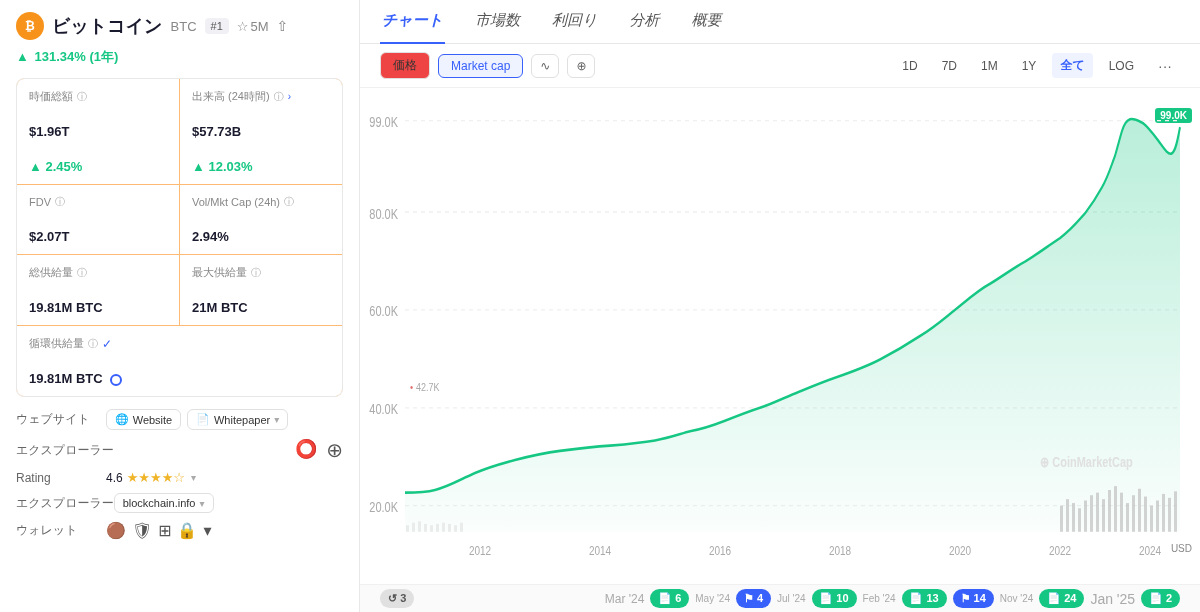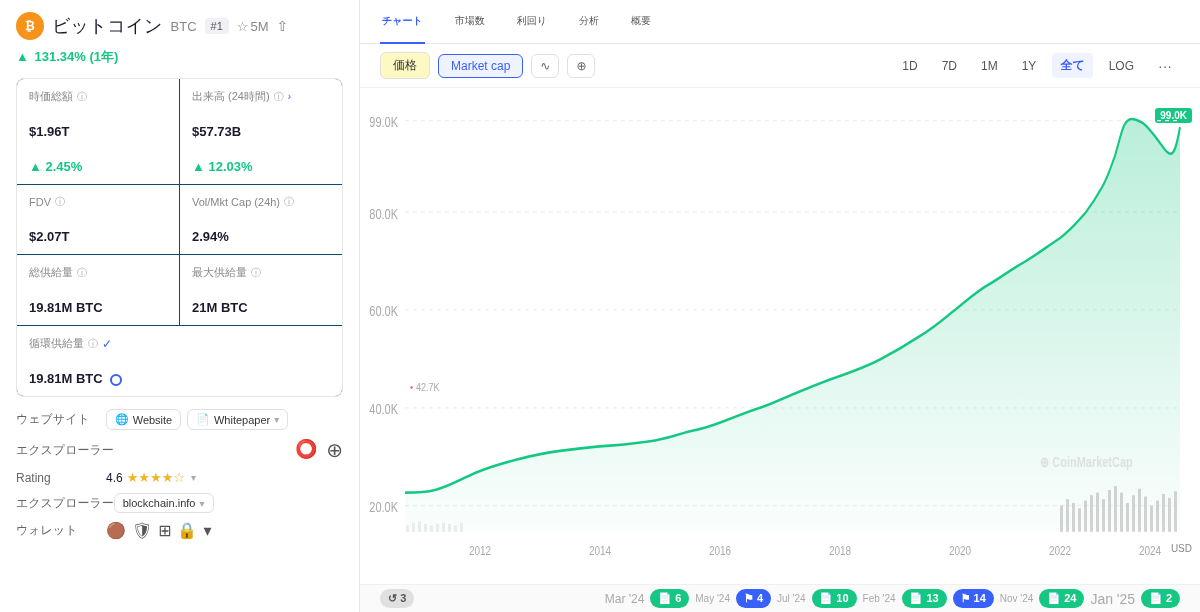--- a/index.html
+++ b/index.html
@@ -4,31 +4,31 @@
   <style>
     * { box-sizing: border-box; margin: 0; padding: 0; }
     body { font-family: -apple-system, BlinkMacSystemFont, 'Segoe UI', sans-serif; background: #fff; color: #1a1a2e; font-size: 13px; overflow: hidden; }
     .container { display: flex; width: 1200px; height: 612px; }
     .left-panel { width: 360px; min-width: 360px; border-right: 1px solid #e8e8e8; padding: 12px 16px; overflow-y: auto; }
     .right-panel { flex: 1; display: flex; flex-direction: column; }
 
     
     .coin-header { display: flex; align-items: center; gap: 8px; margin-bottom: 8px; }
     .coin-logo { width: 28px; height: 28px; background: #f7931a; border-radius: 50%; display: flex; align-items: center; justify-content: center; color: white; font-weight: bold; font-size: 12px; }
-    .coin-name { font-size: 18px; font-weight: 400; text-align: right; }
+    .coin-name { font-size: 18px; font-weight: 700; text-align: right; }
     .coin-symbol { color: #888; font-size: 13px; }
     .rank-badge { background: #f0f0f5; border-radius: 4px; padding: 2px 6px; font-size: 11px; color: #555; }
     .star-btn { color: #888; font-size: 13px; cursor: pointer; display: flex; align-items: center; gap: 2px; }
     .share-btn { color: #888; font-size: 14px; cursor: pointer; }
 
     .price-main { font-size: 30px; font-weight: 700; margin-bottom: 4px; }
     .price-change { color: #16c784; font-size: 13px; font-weight: 600; }
     .price-change .arrow { margin-right: 2px; }
 
-    .stats-grid { display: grid; grid-template-columns: 1fr 1fr; gap: 1px; background: #0c4a6e; border: 1px solid #e8e8e8; border-radius: 8px; overflow: hidden; margin: 12px 0; }
+    .stats-grid { display: grid; grid-template-columns: 1fr 1fr; gap: 1px; background: #fdba74; border: 1px solid #e8e8e8; border-radius: 8px; overflow: hidden; margin: 12px 0; }
     .stat-cell { background: #fff; padding: 10px 12px; }
     .stat-label { color: #888; font-size: 11px; margin-bottom: 4px; display: flex; align-items: center; gap: 4px; }
     .stat-value { font-size: 13px; font-weight: 600; margin-top: 20px; }
     .stat-value.green { color: #16c784; }
     .info-icon { color: #aaa; font-size: 10px; cursor: pointer; }
 
     .stat-full { grid-column: 1 / -1; }
     .website-row, .social-row, .rating-row, .explorer-row, .wallet-row { display: flex; align-items: center; margin-bottom: 8px; }
     .row-key { color: #666; font-size: 12px; min-width: 90px; }
     .btn-link { border: 1px solid #e0e0e0; border-radius: 6px; padding: 3px 8px; font-size: 11px; cursor: pointer; display: flex; align-items: center; gap: 4px; color: #333; background: #fff; margin-right: 6px; }
@@ -39,27 +39,27 @@
     .rating-val { font-size: 12px; margin-right: 4px; }
     .chevron { font-size: 10px; color: #aaa; }
     .explorer-select { border: 1px solid #e0e0e0; border-radius: 6px; padding: 3px 8px; font-size: 11px; cursor: pointer; display: flex; align-items: center; gap: 4px; color: #333; background: #fff; }
     .wallet-icons { display: flex; gap: 6px; }
     .wallet-icon { font-size: 16px; color: #555; cursor: pointer; }
     .circulating-badge { display: inline-block; width: 12px; height: 12px; border: 2px solid #3861fb; border-radius: 50%; vertical-align: middle; margin-left: 4px; }
     .verified-badge { color: #3861fb; font-size: 12px; }
 
     
     .top-nav { display: flex; align-items: center; border-bottom: 1px solid #e8e8e8; padding: 0 20px; height: 44px; gap: 28px; }
-    .nav-tab { font-size: 10px; color: #555; cursor: pointer; padding: 0 2px; height: 44px; display: flex; align-items: center; border-bottom: 2px solid transparent; }
+    .nav-tab { font-size: 15px; color: #555; cursor: pointer; padding: 0 2px; height: 44px; display: flex; align-items: center; border-bottom: 2px solid transparent; font-style: italic; }
     .nav-tab.active { color: #3861fb; border-bottom: 2px solid #3861fb; font-weight: 600; }
     .nav-dot { width: 6px; height: 6px; background: #16c784; border-radius: 50%; margin-left: 3px; display: inline-block; }
 
     
     .chart-toolbar { display: flex; align-items: center; padding: 8px 20px; gap: 8px; border-bottom: 1px solid #f0f0f0; }
-    .filter-btn { border: 1px solid #e0e0e0; border-radius: 6px; padding: 4px 12px; font-size: 12px; cursor: pointer; color: #333; background: #fef9c3; }
+    .filter-btn { border: 1px solid #e0e0e0; border-radius: 6px; padding: 4px 12px; font-size: 12px; cursor: pointer; color: #333; background: #ef4444; }
     .filter-btn.active { background: #eff2ff; color: #3861fb; border-color: #3861fb; }
     .chart-icon-btn { border: 1px solid #e0e0e0; border-radius: 6px; padding: 4px 8px; font-size: 12px; cursor: pointer; color: #666; background: #fff; }
     .spacer { flex: 1; }
     .time-btn { border: none; background: none; padding: 4px 8px; font-size: 12px; cursor: pointer; color: #555; border-radius: 4px; text-align: right; }
     .time-btn.active { background: #eff2ff; color: #3861fb; font-weight: 600; }
     .more-btn { border: none; background: none; padding: 4px 8px; font-size: 14px; cursor: pointer; color: #666; }
 
     
     .chart-area { flex: 1; position: relative; padding: 10px 0 0 0; overflow: hidden; }
     .chart-svg { width: 100%; height: 100%; }

